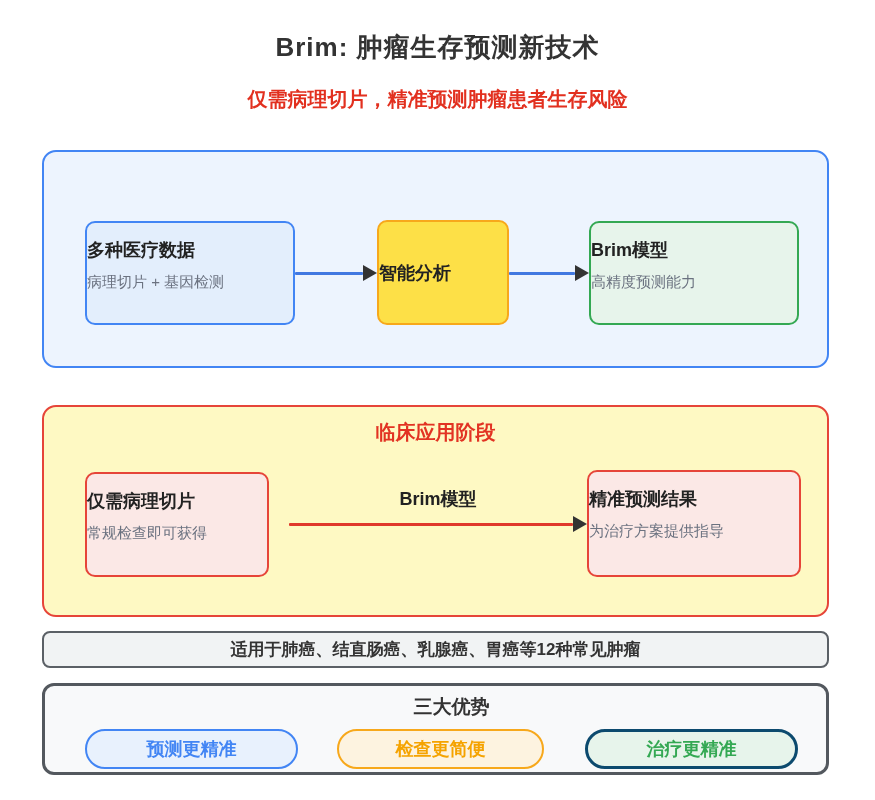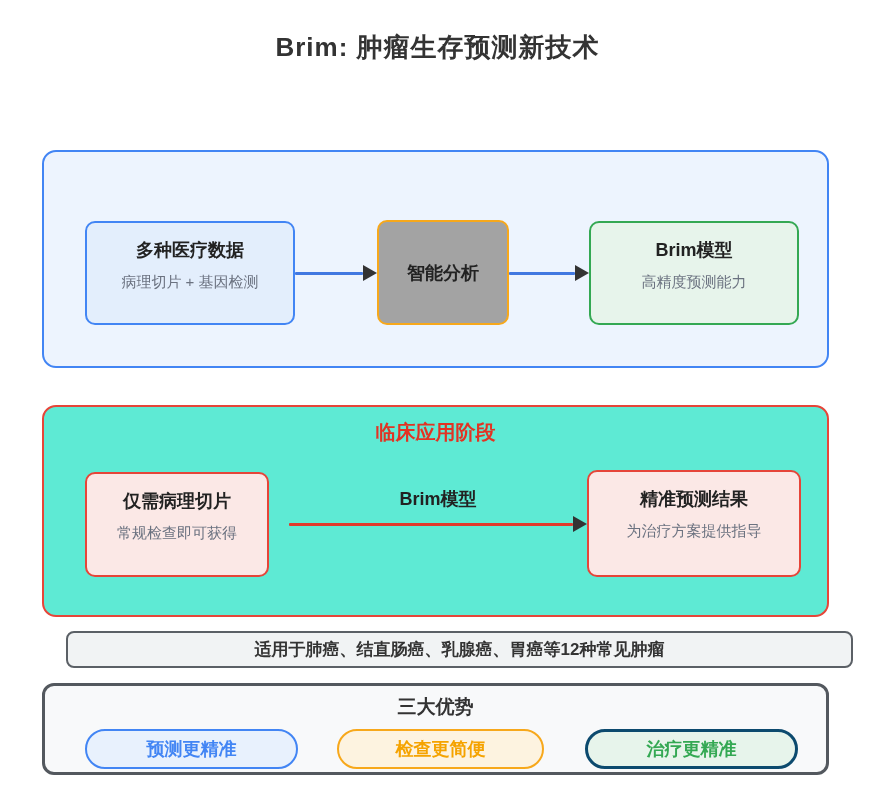--- a/index.html
+++ b/index.html
@@ -19,40 +19,40 @@
   }
 
   
   .stage{
     left:42px;width:787px;border-radius:14px;box-sizing:border-box;
   }
   .stage.rnd{
     top:150px;height:218px;background:#edf4fe;border:2px solid #4285f4;
   }
   .stage.clinical{
-    top:405px;height:212px;background:#5eead4;border:2px solid #e64539;
+    top:405px;height:212px;background:#fef9c3;border:2px solid #e64539;
   }
   .stage-title{
     position:absolute;left:0;top:12px;width:100%;text-align:center;
     font-size:20px;font-weight:bold;
   }
   .stage.rnd .stage-title{color:#4285f4;}
   .stage.clinical .stage-title{color:#e23323;}
 
   
   .node{
     position:absolute;box-sizing:border-box;border-radius:10px;
-    display:flex;flex-direction:column;align-items:center;
+    display:flex;flex-direction:column;
     padding-top:15px;gap:11px;
   }
   .node-title{font-size:18px;font-weight:bold;color:#222222;}
   .node-sub{font-size:15px;color:#6b7280;}
 
   .node.blue  {background:#e3eefc;border:2px solid #4285f4;}
-  .node.orange{background:#a3a3a3;border:2px solid #f7a81b;justify-content:center;padding-top:0;}
+  .node.orange{background:#fde047;border:2px solid #f7a81b;justify-content:center;padding-top:0;}
   .node.green {background:#e7f4eb;border:2px solid #34a853;}
   .node.pink  {background:#fbe8e6;border:2px solid #e64539;}
 
   .n-data    {left:41px; top:69px; width:210px;height:104px;}
   .n-analysis{left:333px;top:68px; width:132px;height:105px;}
   .n-model   {left:545px;top:69px; width:210px;height:104px;}
   .n-slice   {left:41px; top:65px; width:184px;height:105px;}
   .n-result  {left:543px;top:63px; width:214px;height:107px;}
 
   
@@ -72,47 +72,48 @@
   .arrow-label{
     position:absolute;left:245px;top:80px;width:298px;text-align:center;
     font-size:18px;font-weight:bold;color:#222222;
   }
 
   
   .scope-bar{
     left:42px;top:631px;width:787px;height:37px;box-sizing:border-box;
     background:#f1f3f4;border:2px solid #5b6066;border-radius:8px;
     display:flex;align-items:center;justify-content:center;
-    font-size:17px;font-weight:bold;color:#333333;margin-left:24px;
+    font-size:17px;font-weight:bold;color:#333333;
   }
 
   
   .advantages{
     left:42px;top:683px;width:787px;height:92px;box-sizing:border-box;
     background:#f8f9fa;border:3px solid #53585e;border-radius:12px;
   }
   .adv-title{
     position:absolute;left:0;top:8px;width:100%;text-align:center;
-    font-size:19px;font-weight:bold;color:#333333;
+    font-size:19px;font-weight:bold;color:#333333;padding-left:16px;
   }
   .pill{
     position:absolute;top:43px;height:40px;box-sizing:border-box;
     border-radius:20px;display:flex;align-items:center;justify-content:center;
     font-size:18px;font-weight:bold;
   }
   .pill.blue  {left:40px; width:213px;background:#e8f1fd;border:2px solid #4285f4;color:#4285f4;}
   .pill.orange{left:292px;width:207px;background:#fdf3e0;border:2px solid #f7a81b;color:#f5a300;}
   .pill.green {left:540px;width:213px;background:#e7f4eb;border:3px solid #0c4a6e;color:#34a853;}
 </style>
 </head>
 <body>
 
 <div id="canvas">
 
   <div class="abs page-title">Brim: 肿瘤生存预测新技术</div>
+  <div class="abs page-subtitle">仅需病理切片，精准预测肿瘤患者生存风险</div>
 
   <div class="abs stage rnd">
 
     <div class="node blue n-data">
       <div class="node-title">多种医疗数据</div>
       <div class="node-sub">病理切片 + 基因检测</div>
     </div>
 
     <div class="flow-arrow blue a1">
       <div class="line"></div>

